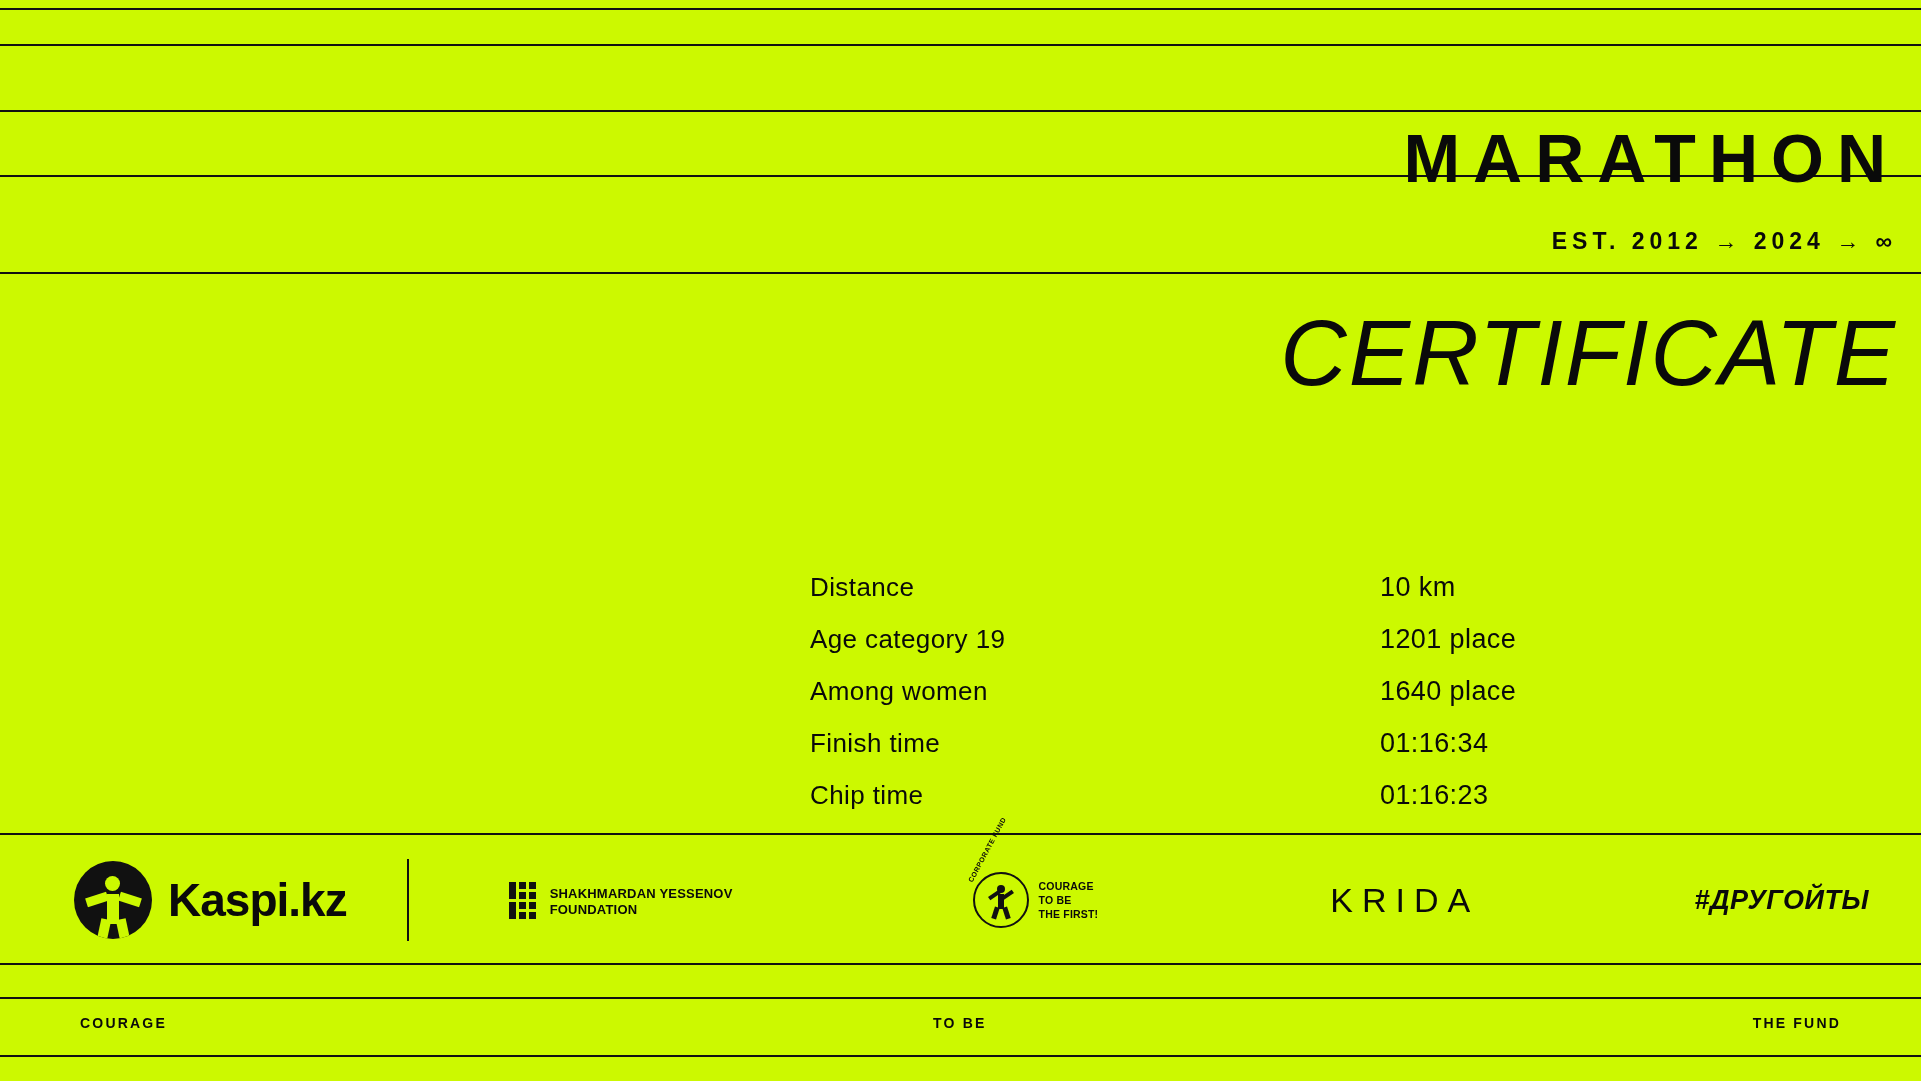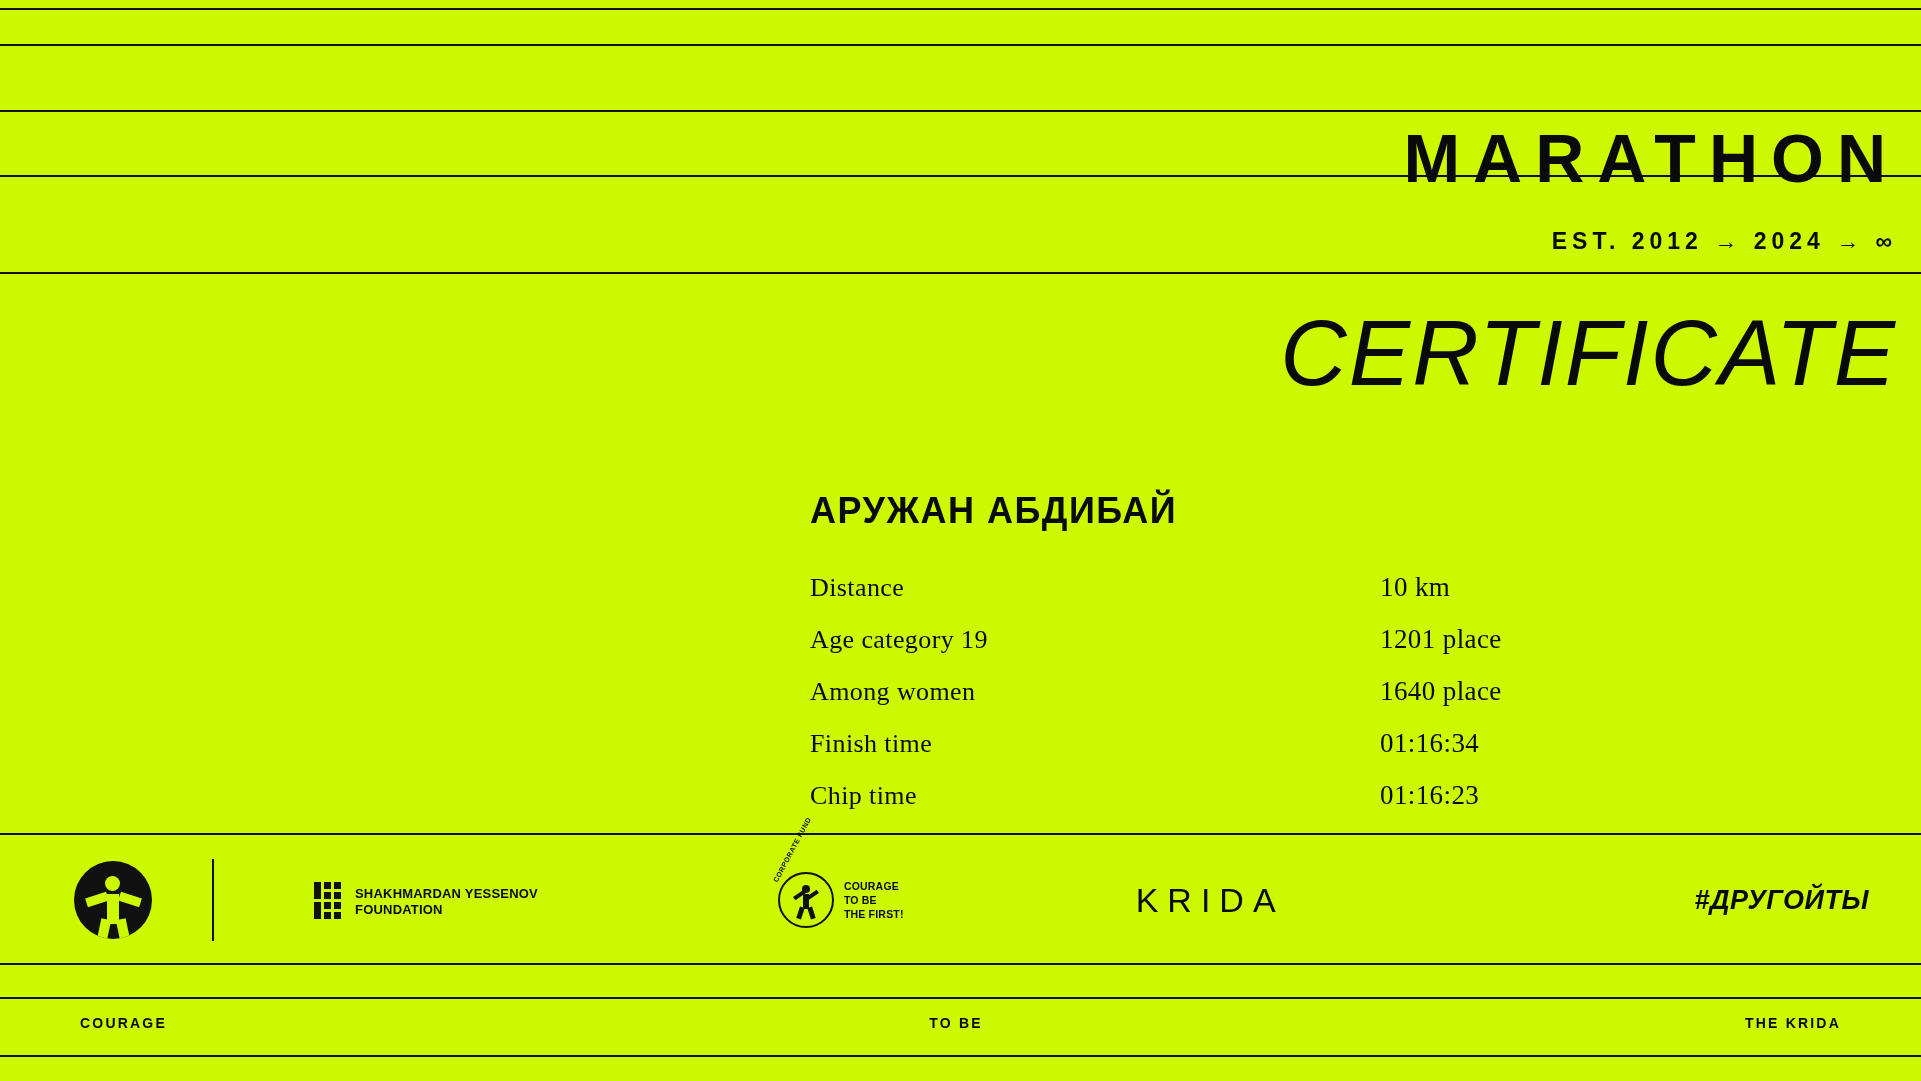--- a/index.html
+++ b/index.html
@@ -79,21 +79,20 @@
     font-weight: 700;
     letter-spacing: 1.5px;
   }
 
   
   .results {
     position: absolute;
     left: 810px;
     top: 572px;
     width: 900px;
-    font-family: Liberation Serif, serif;
   }
   .res-row {
     position: relative;
     display: flex;
     align-items: baseline;
     height: 52px;
   }
   .res-label {
     width: 570px;
     font-size: 26px;
@@ -277,21 +276,20 @@
   <div class="rule" style="top:833px;"></div>
   <div class="rule" style="top:963px;"></div>
   <div class="rule" style="top:997px;"></div>
   <div class="rule" style="top:1055px;"></div>
 
   <div class="hdr-marathon">MARATHON</div>
   <div class="hdr-est">EST. 2012  →  2024  →  ∞</div>
 
   <div class="cert-title">CERTIFICATE</div>
 
-  <div class="athlete">АРУЖАН АБДИБАЙ</div>
 
   <div class="results">
     <div class="res-row">
       <div class="res-label">Distance</div>
       <div class="res-value">10 km</div>
     </div>
     <div class="res-row">
       <div class="res-label">Age category 19</div>
       <div class="res-value">1201 place</div>
     </div>
@@ -313,20 +311,21 @@
 
     <div class="sp sp-kaspi">
       <div class="kaspi-mark">
         <span class="fig head"></span>
         <span class="fig torso"></span>
         <span class="fig arm-l"></span>
         <span class="fig arm-r"></span>
         <span class="fig leg-l"></span>
         <span class="fig leg-r"></span>
       </div>
+      <div class="kaspi-text">Kaspi.kz</div>
     </div>
 
     <div class="sp-divider"></div>
 
     <div class="sp sp-yessenov">
       <div class="yess-bars">
         <i class="tall"></i>
           <i></i>
           <i></i>
         <i></i>
@@ -363,16 +362,16 @@
     </div>
 
     <div class="sp sp-krida">KRIDA</div>
 
     <div class="sp sp-drugoity">#ДРУГОЙТЫ</div>
   </div>
 
   <div class="footer">
     <div class="ft-left">COURAGE</div>
     <div class="ft-center">TO BE</div>
-    <div class="ft-right">THE KRIDA</div>
+    <div class="ft-right">THE FUND</div>
   </div>
 
 </div>
 
 </body></html>

